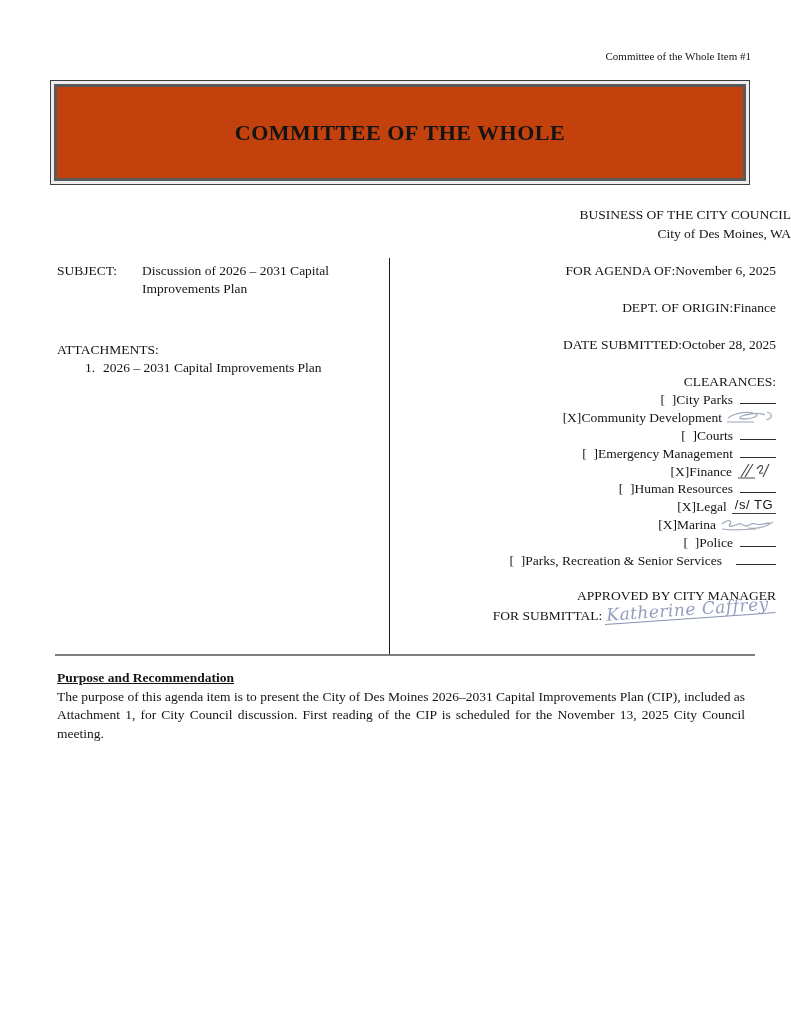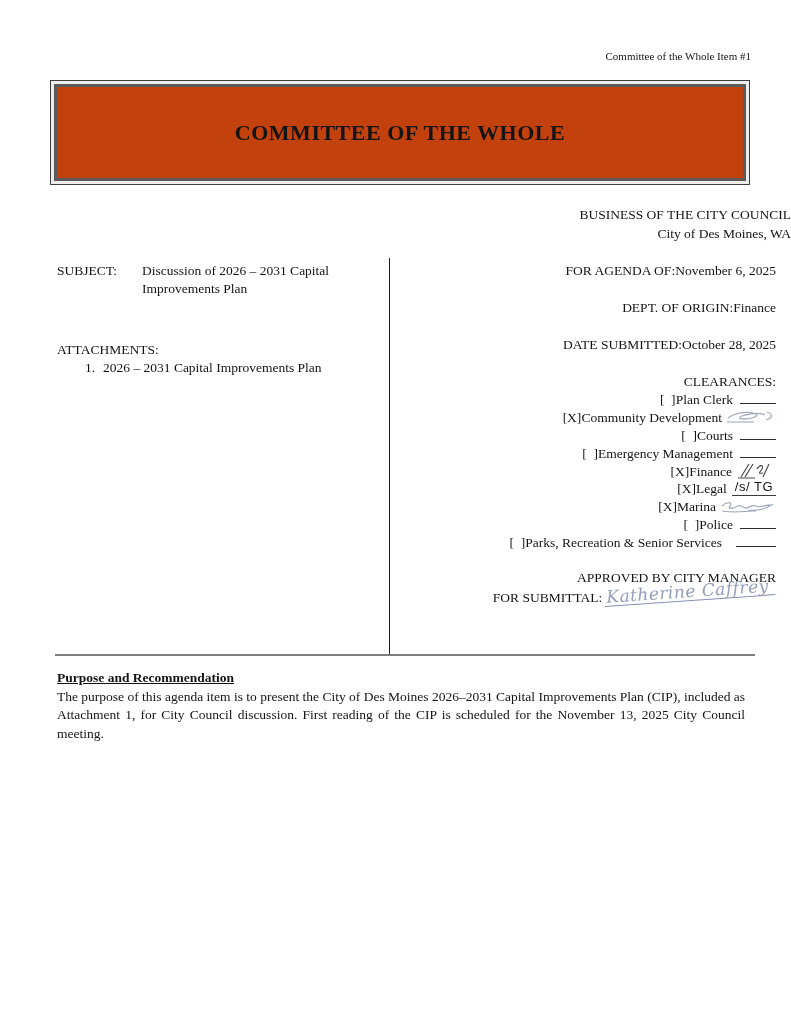--- a/index.html
+++ b/index.html
@@ -97,21 +97,21 @@
     <div class="info-row">
       <span class="ilbl">DEPT. OF ORIGIN:</span><span>Finance</span>
     </div>
     <div class="info-row">
       <span class="ilbl">DATE SUBMITTED:</span><span>October 28, 2025</span>
     </div>
 
     <div class="clr-title">CLEARANCES:</div>
 
     <div class="clr-row">
-      <span class="cbox">[  ]</span><span>Plan Clerk</span><span class="blank-line"></span>
+      <span class="cbox">[  ]</span><span>City Parks</span><span class="blank-line"></span>
     </div>
     <div class="clr-row">
       <span class="cbox">[X]</span><span>Community Development</span><svg class="sig-svg" width="50" height="18" viewBox="0 0 50 18">
         <path d="M2 9 C10 3 24 2 30 5 C33 7 26 10 18 10 C12 10 12 8 19 6 C27 4 35 4 39 6" fill="none" stroke="#a3abbe" stroke-width="1.3"></path>
         <path d="M41 3 C47 5 47 9 40 11" fill="none" stroke="#a3abbe" stroke-width="1.3"></path>
         <path d="M1 13 L28 13" fill="none" stroke="#9aa2b6" stroke-width="1"></path>
       </svg>
     </div>
     <div class="clr-row">
       <span class="cbox">[  ]</span><span>Courts</span><span class="blank-line"></span>
@@ -119,20 +119,23 @@
     <div class="clr-row">
       <span class="cbox">[  ]</span><span>Emergency Management</span><span class="blank-line"></span>
     </div>
     <div class="clr-row">
       <span class="cbox">[X]</span><span>Finance</span><svg class="sig-svg" width="40" height="20" viewBox="0 0 40 20">
         <path d="M5 16 L13 3 M9 16 L17 3" fill="none" stroke="#4a4a52" stroke-width="1.2"></path>
         <path d="M21 8 C24 3 28 4 26 8 C24 11 21 13 27 12" fill="none" stroke="#4a4a52" stroke-width="1.2"></path>
         <path d="M33 3 L27 16" fill="none" stroke="#4a4a52" stroke-width="1.2"></path>
         <path d="M2 17 L19 17" fill="none" stroke="#4a4a52" stroke-width="1"></path>
       </svg>
+    </div>
+    <div class="clr-row">
+      <span class="cbox">[  ]</span><span>Human Resources</span><span class="blank-line"></span>
     </div>
     <div class="clr-row">
       <span class="cbox">[X]</span><span>Legal</span><span class="sig-text">/s/ TG</span>
     </div>
     <div class="clr-row">
       <span class="cbox">[X]</span><span>Marina</span><svg class="sig-svg" width="56" height="18" viewBox="0 0 56 18">
         <path d="M2 8 C7 3 13 4 10 8 C7 12 14 10 18 8 C22 6 21 10 26 10 C30 10 31 6 36 8 C40 10 45 7 50 7" fill="none" stroke="#a3abbe" stroke-width="1.3"></path>
         <path d="M28 12 C36 13 46 11 53 6" fill="none" stroke="#a3abbe" stroke-width="1.1"></path>
         <path d="M2 13 C14 15 26 13 36 13" fill="none" stroke="#9aa2b6" stroke-width="1"></path>
       </svg>

